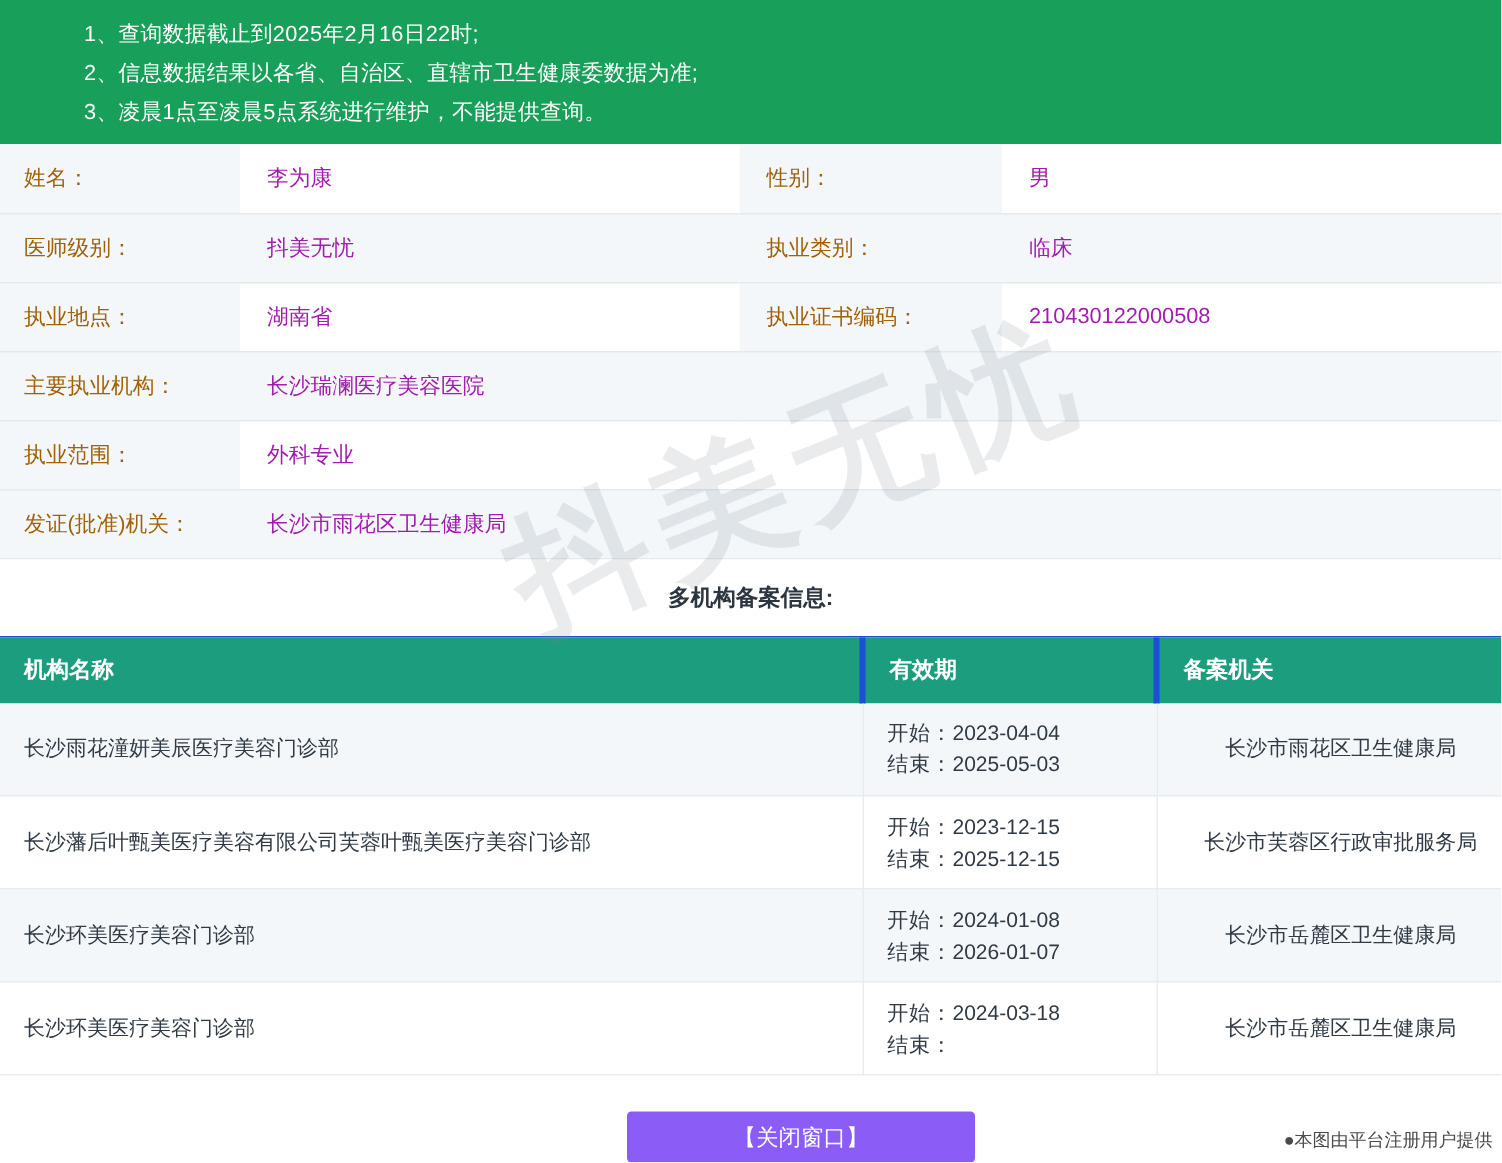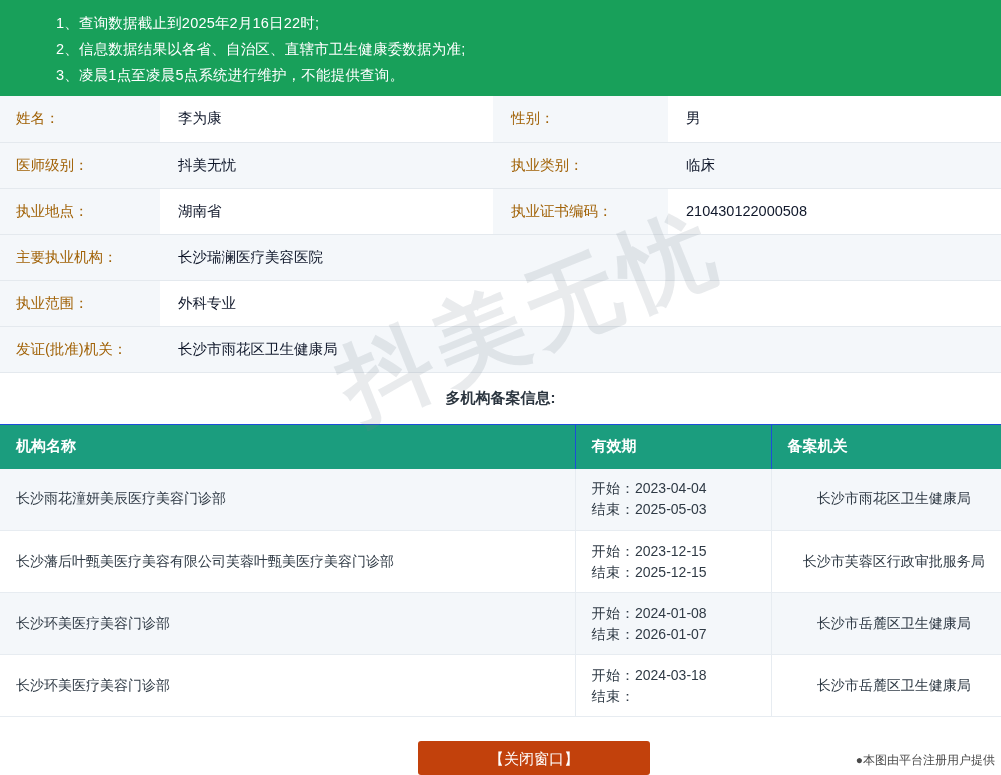--- a/index.html
+++ b/index.html
@@ -33,21 +33,21 @@
 
   
   .info-table {
     width: 1001px;
     border-collapse: collapse;
     table-layout: fixed;
   }
   .info-table td {
     border-bottom: 1px solid #e4e9ee;
     font-size: 14.5px;
-    color: #0f172a;
+    color: #a21caf;
     height: 46px;
     vertical-align: middle;
   }
   td.lbl {
     background: #f4f7fa;
     padding-left: 16px;
     width: 160px;
     color: #a16207;
   }
   td.lbl.wide { width: 175px; padding-left: 18px; }
@@ -76,21 +76,21 @@
     table-layout: fixed;
   }
   .rec-table th {
     background: #1b9d7e;
     color: #ffffff;
     font-size: 15px;
     font-weight: bold;
     text-align: left;
     height: 44px;
     padding-left: 16px;
-    border-right: 1px solid #1d4ed8;
+    border-right: 4px solid #1d4ed8;
   }
   .rec-table th:last-child { border-right: none; }
   .rec-table td {
     font-size: 14px;
     color: #2f3a45;
     height: 62px;
     vertical-align: middle;
     padding-left: 16px;
     border-bottom: 1px solid #e7ecf1;
     border-right: 1px solid #e7ecf1;
@@ -124,21 +124,21 @@
   .footer-bar {
     position: absolute;
     left: 0; bottom: 0;
     width: 1001px; height: 44px;
     background: #ffffff;
   }
   .close-btn {
     position: absolute;
     left: 418px; bottom: 0px;
     width: 232px; height: 34px;
-    background: #c2410c;
+    background: #8b5cf6;
     color: #ffffff;
     font-size: 15px;
     text-align: center;
     line-height: 34px;
     border: none;
     border-radius: 3px;
     cursor: pointer;
     font-family: "Liberation Sans", sans-serif;
   }
   .credit {

